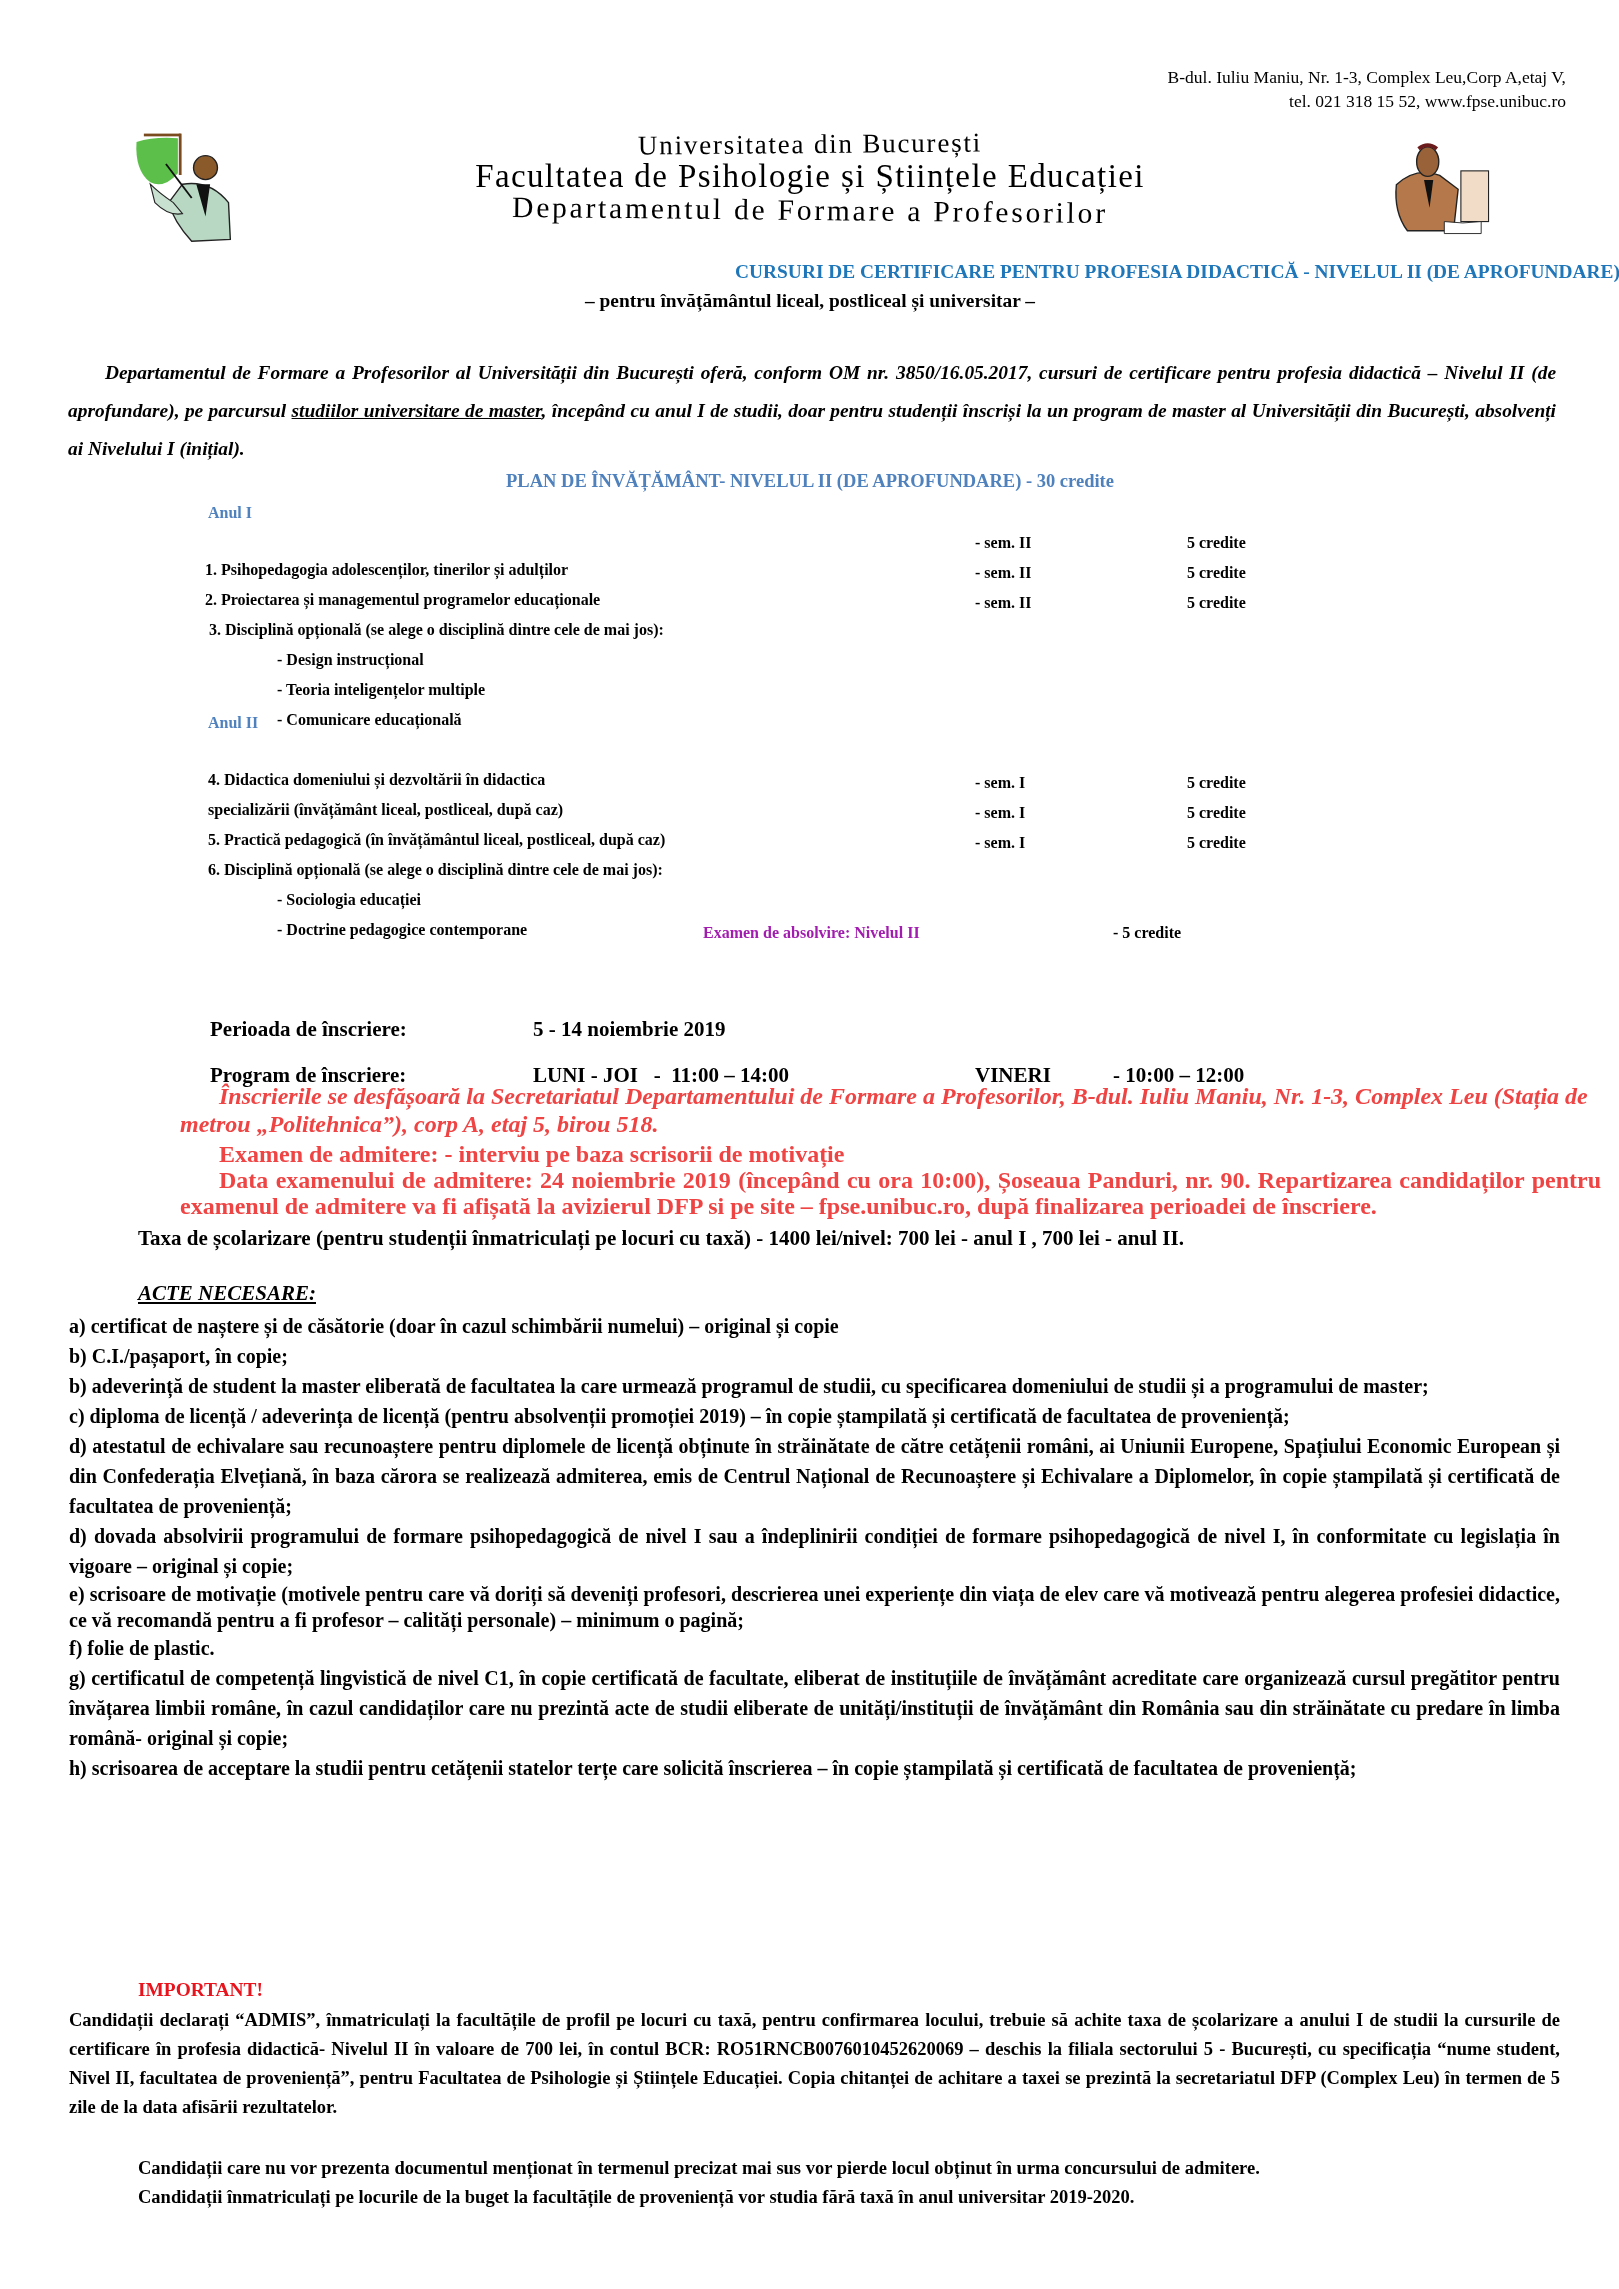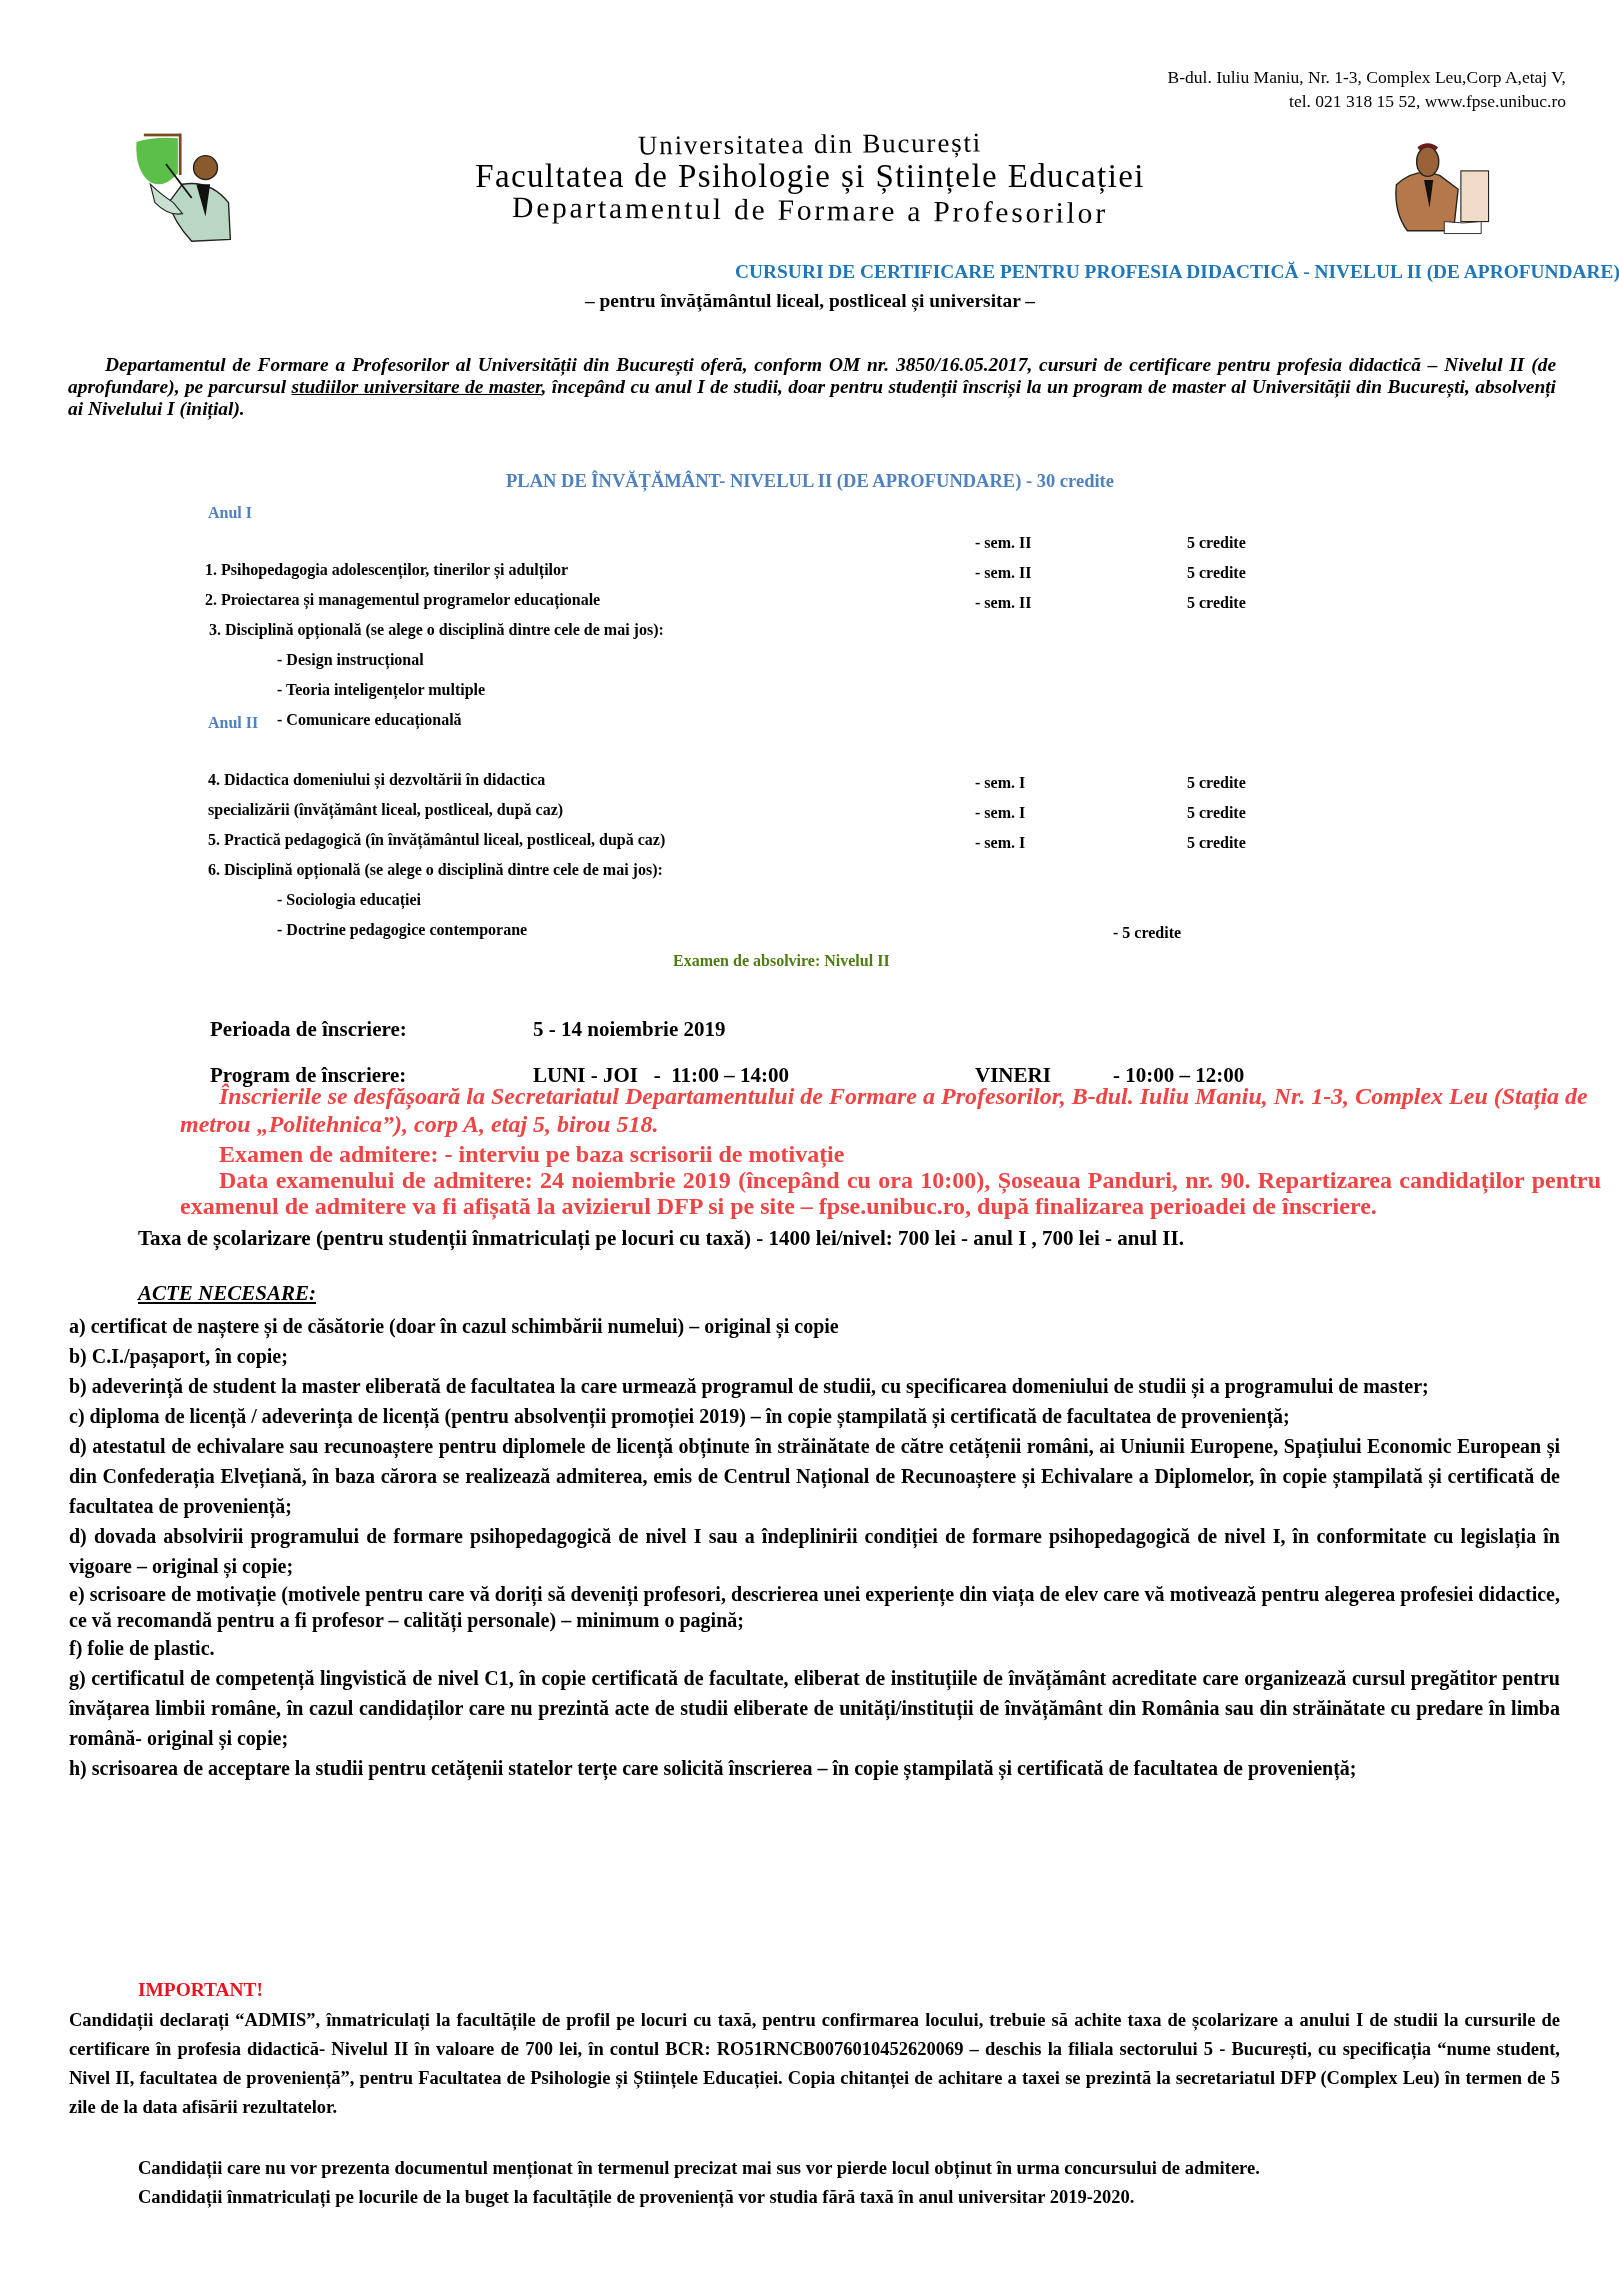--- a/index.html
+++ b/index.html
@@ -41,42 +41,42 @@
     }
     .subtitle {
       left: 0; right: 0; top: 290px;
       text-align: center;
       font-weight: bold;
       font-size: 19.4px;
     }
     .intro {
       left: 68px; width: 1488px; top: 354px;
       font-weight: bold; font-style: italic;
-      font-size: 19.4px; line-height: 22px;
+      font-size: 19.4px; line-height: 38px;
       text-align: justify;
       text-indent: 37px;
     }
     .intro u { text-decoration: underline; }
 
     .plan-title {
       left: 0; right: 0; top: 471px;
       text-align: center;
       color: #4f81bd;
       font-weight: bold;
       font-size: 18.5px;
     }
     .plan { left: 185px; width: 1108px; top: 498px; font-weight: bold; font-size: 16px; }
     .row { position: relative; height: 30px; line-height: 30px; white-space: nowrap; }
     .row .name { position: absolute; left: 20px; margin-top: 27px; }
     .row .name.sub { left: 92px; }
     .row .name.flush { left: 23px; }
     .row .sem { position: absolute; left: 790px; }
     .row .cred { position: absolute; left: 1002px; }
     .year { color: #4f81bd; position: absolute; left: 23px; }
-    .exam-label { position: absolute; left: 488px; color: #4d7c0f; margin-top: 28px; }
+    .exam-label { position: absolute; left: 518px; color: #a21caf; }
     .exam-cred { position: absolute; left: 928px; }
 
     .period { left: 210px; top: 1006px; font-weight: bold; font-size: 21px; width: 1200px; }
     .period .row { height: 46px; line-height: 46px; }
     .period .lbl { position: absolute; left: 0; }
     .period .v1 { position: absolute; left: 323px; }
     .period .v2 { position: absolute; left: 765px; }
     .period .v3 { position: absolute; left: 903px; }
 
     .red { color: #ef4444; font-weight: bold; font-size: 24px; margin-left: 42px; }

